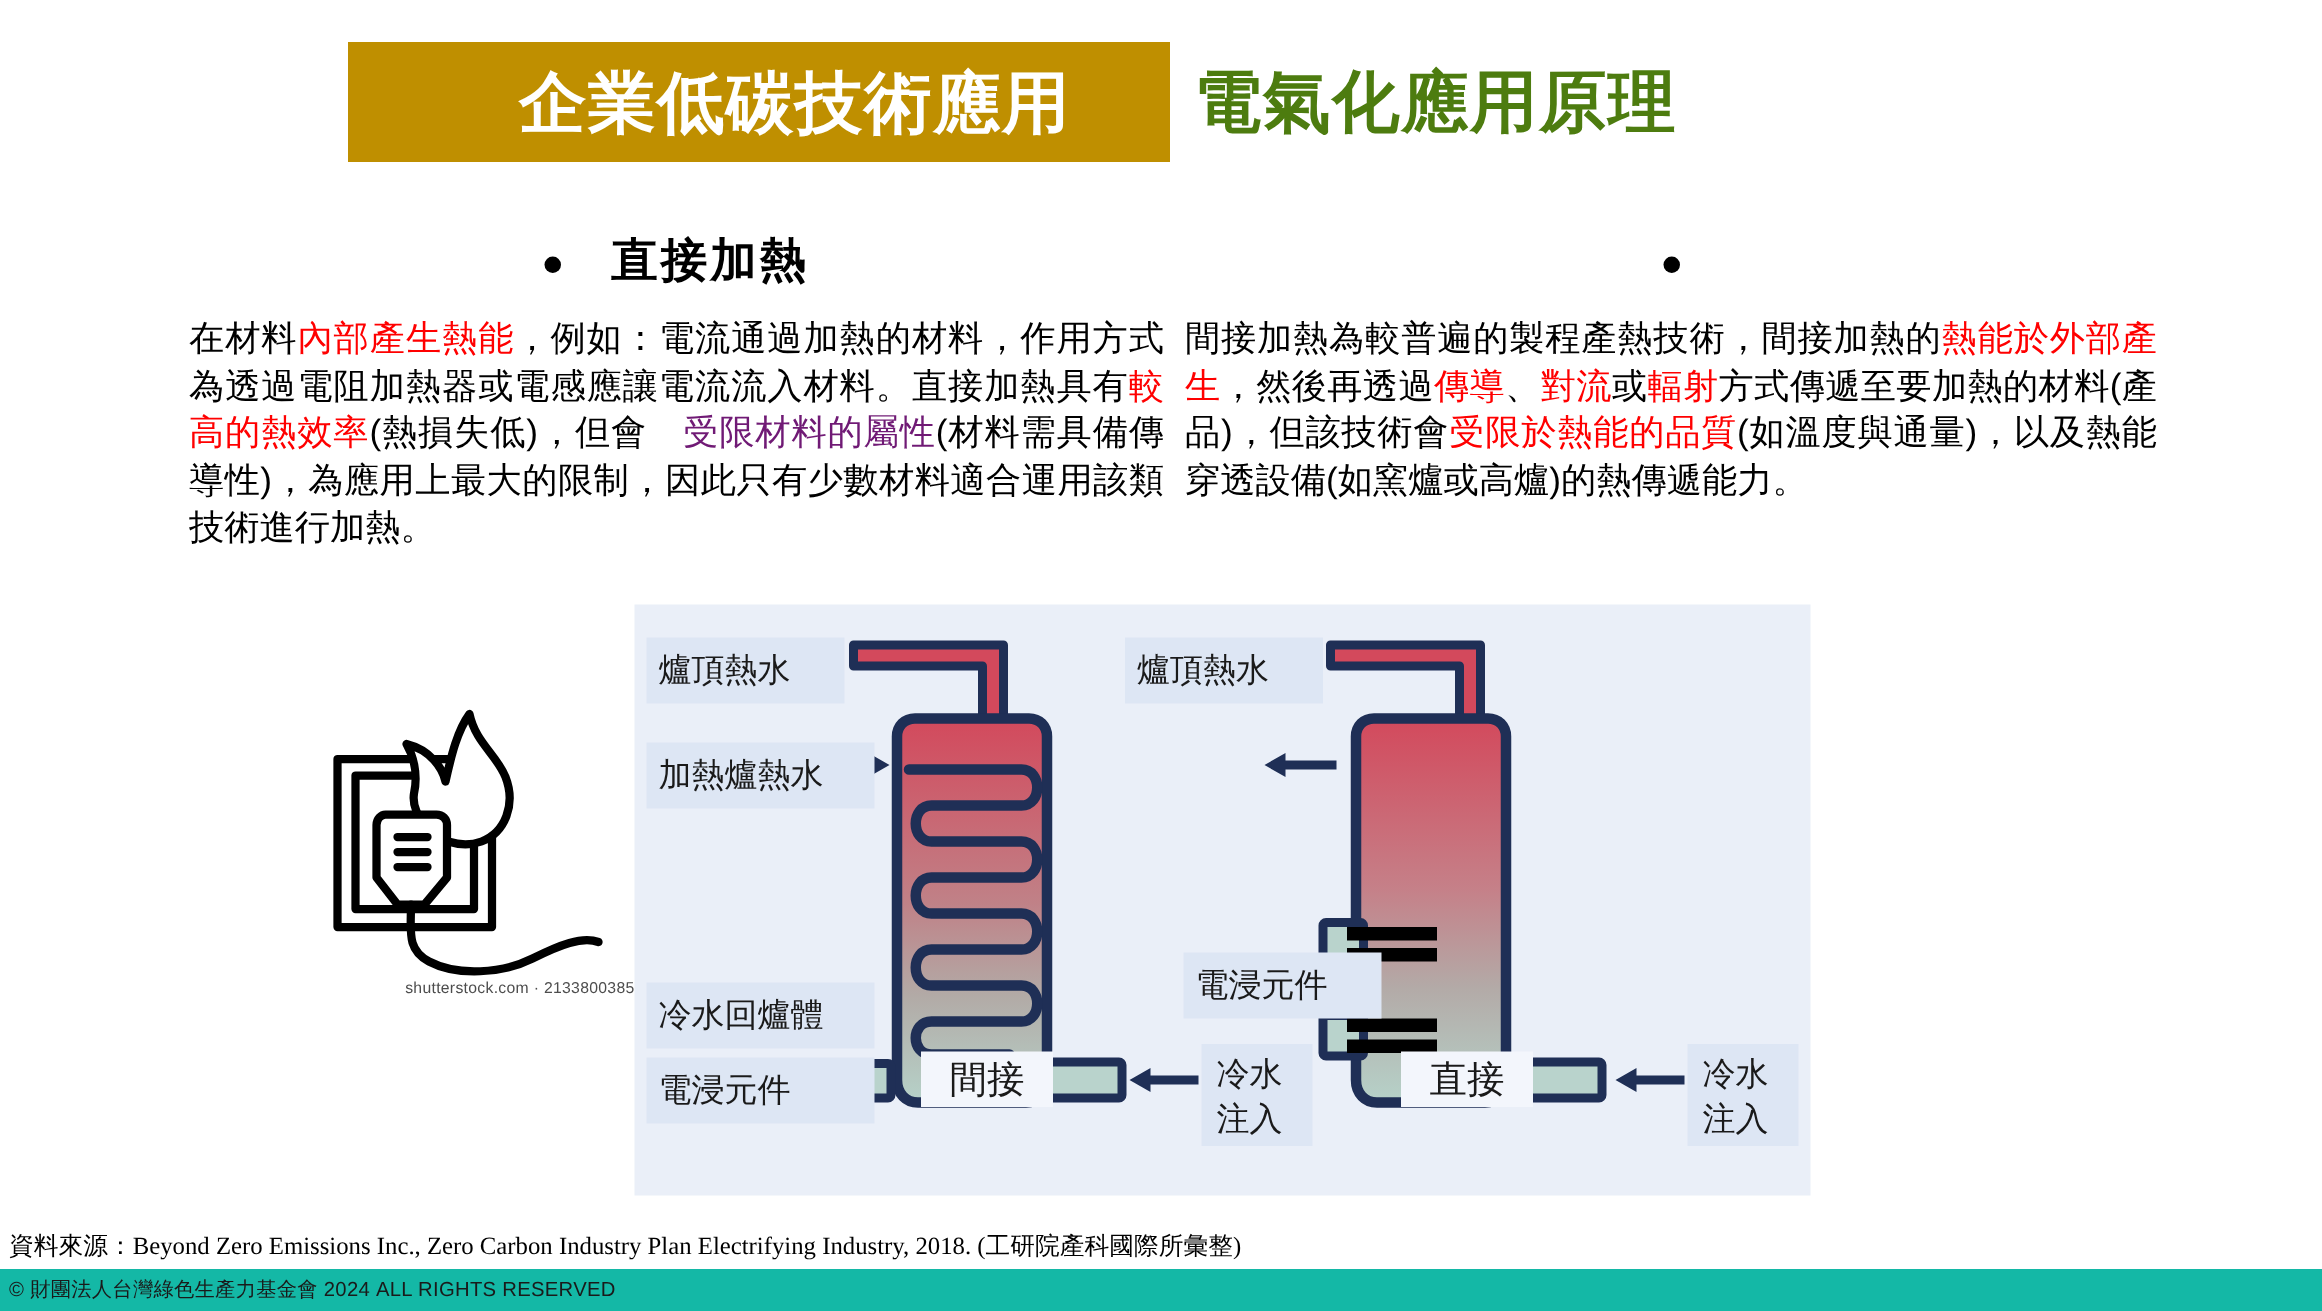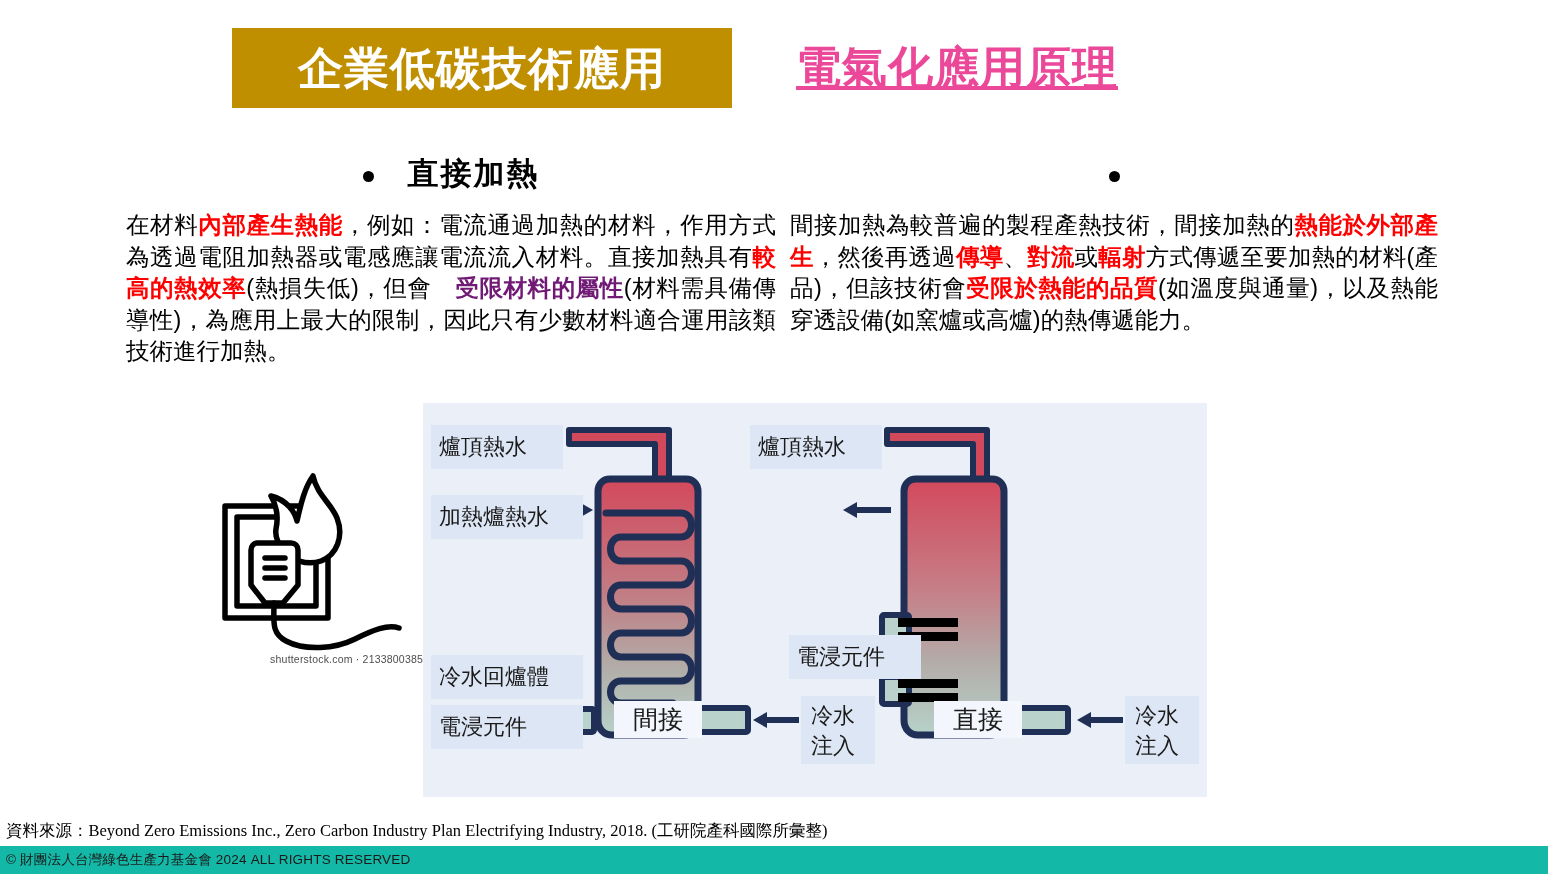--- a/index.html
+++ b/index.html
@@ -77,21 +77,21 @@
     font-weight: bold;
     letter-spacing: 2px;
     white-space: nowrap;
   }
   .col-body {
     font-size: 23.5px;
     line-height: 31.5px;
     text-align: justify;
     letter-spacing: 0px;
   }
-  .hl { color: #ff0000; font-weight: bold; }
+  .hl { color: #ff0000; font-weight: normal; }
 
   
   #diagram-panel {
     position: absolute;
     left: 423px; top: 403px;
     width: 784px; height: 394px;
     background: #eaeff8;
   }
   #diagram-svg { display: block; width: 784px; height: 394px; }
 
@@ -137,24 +137,24 @@
     font-size: 13.5px;
     color: #1a1a1a;
     letter-spacing: 0.2px;
     white-space: nowrap;
   }
 </style>
 </head>
 <body>
 
 <div id="title-row">
-  <div id="title-badge" style="background: rgb(191, 143, 0);">
+  <div id="title-badge" style="background: rgb(191, 143, 0); padding-left: 48px;">
     <span id="title-badge-text" style="color: rgb(255, 255, 255);">企業低碳技術應用</span>
   </div>
-  <div id="title-sub" style="color: #ec4899; text-decoration: underline;">電氣化應用原理</div>
+  <div id="title-sub" style="color: #4d7c0f;">電氣化應用原理</div>
 </div>
 
 <div class="col" id="col-left">
   <div class="col-head">
     <span class="bullet-dot"></span>
     <span class="col-head-text">直接加熱</span>
   </div>
   <div class="col-body" id="left-body"><span>在材料</span><span class="hl" style="color: rgb(255, 0, 0);">內部產生熱能</span><span>，例如：電流通過加熱的材料，作用方式為透過電阻加熱器或電感應讓電流流入材料。直接加熱具有</span><span class="hl" style="color: rgb(255, 0, 0);">較高的熱效率</span><span>(熱損失低)，但會</span><span class="hl" style="color: #701a75; margin-left: 24px;">受限材料的屬性</span><span>(材料需具備傳導性)，為應用上最大的限制，因此只有少數材料適合運用該類技術進行加熱。</span></div>
 </div>
 

